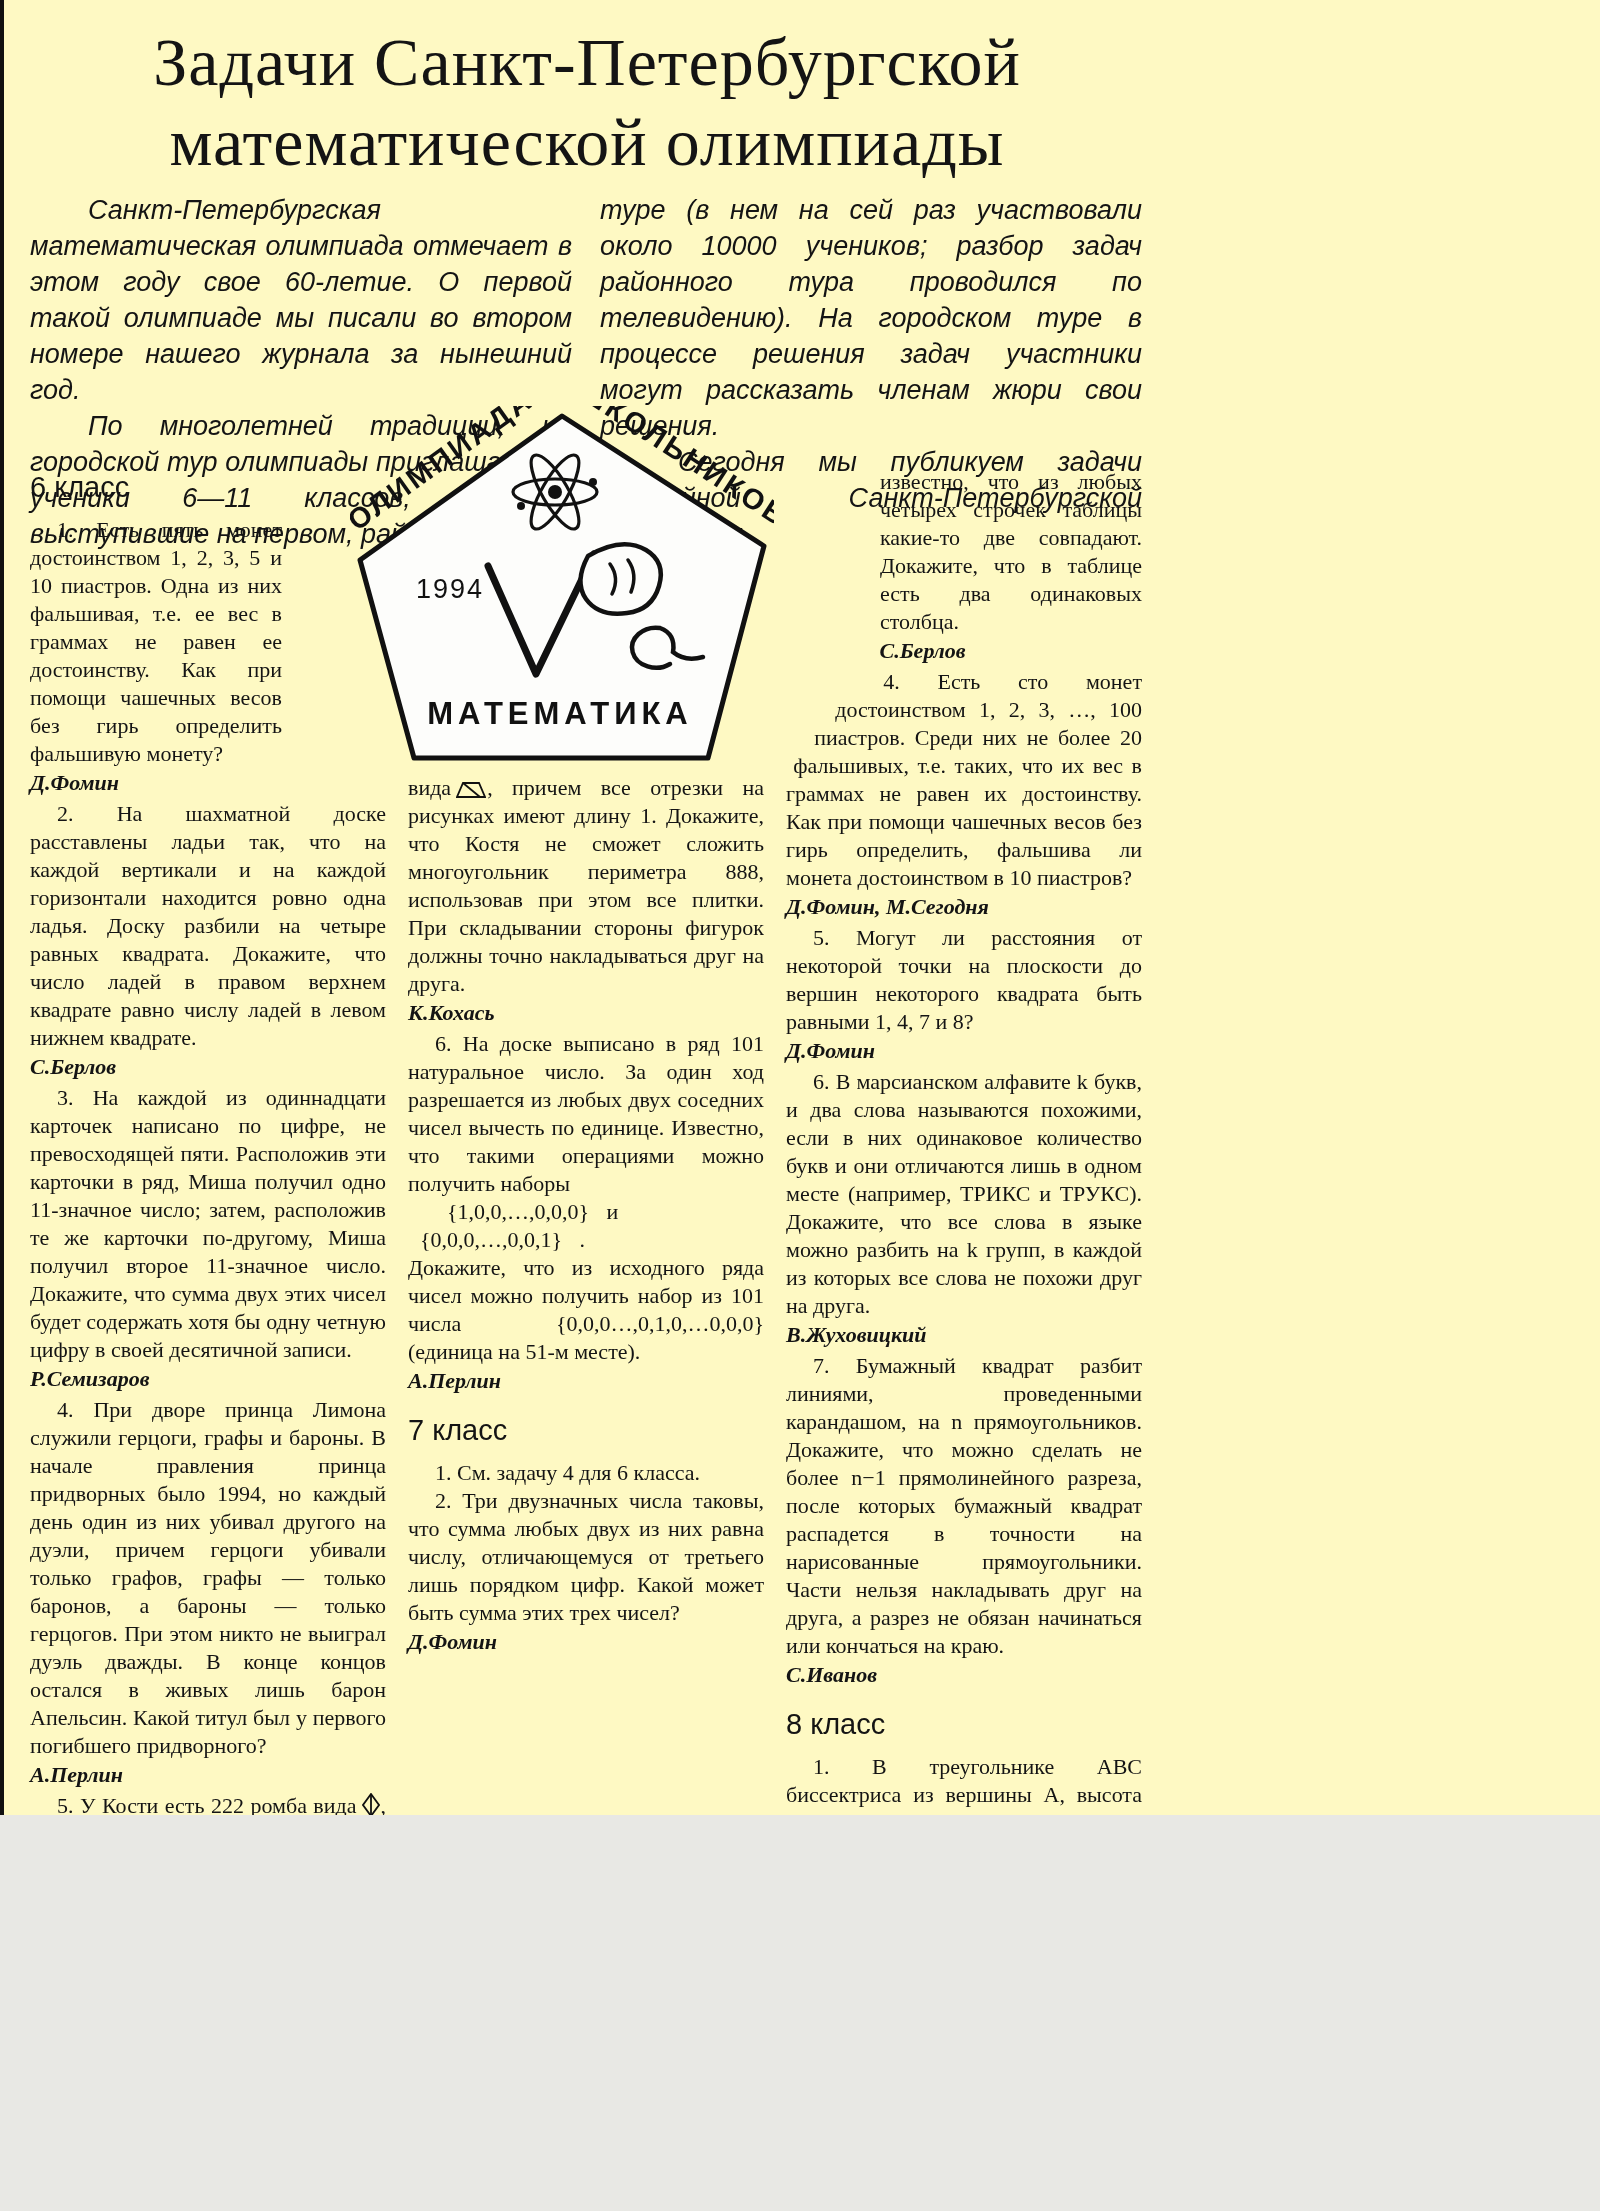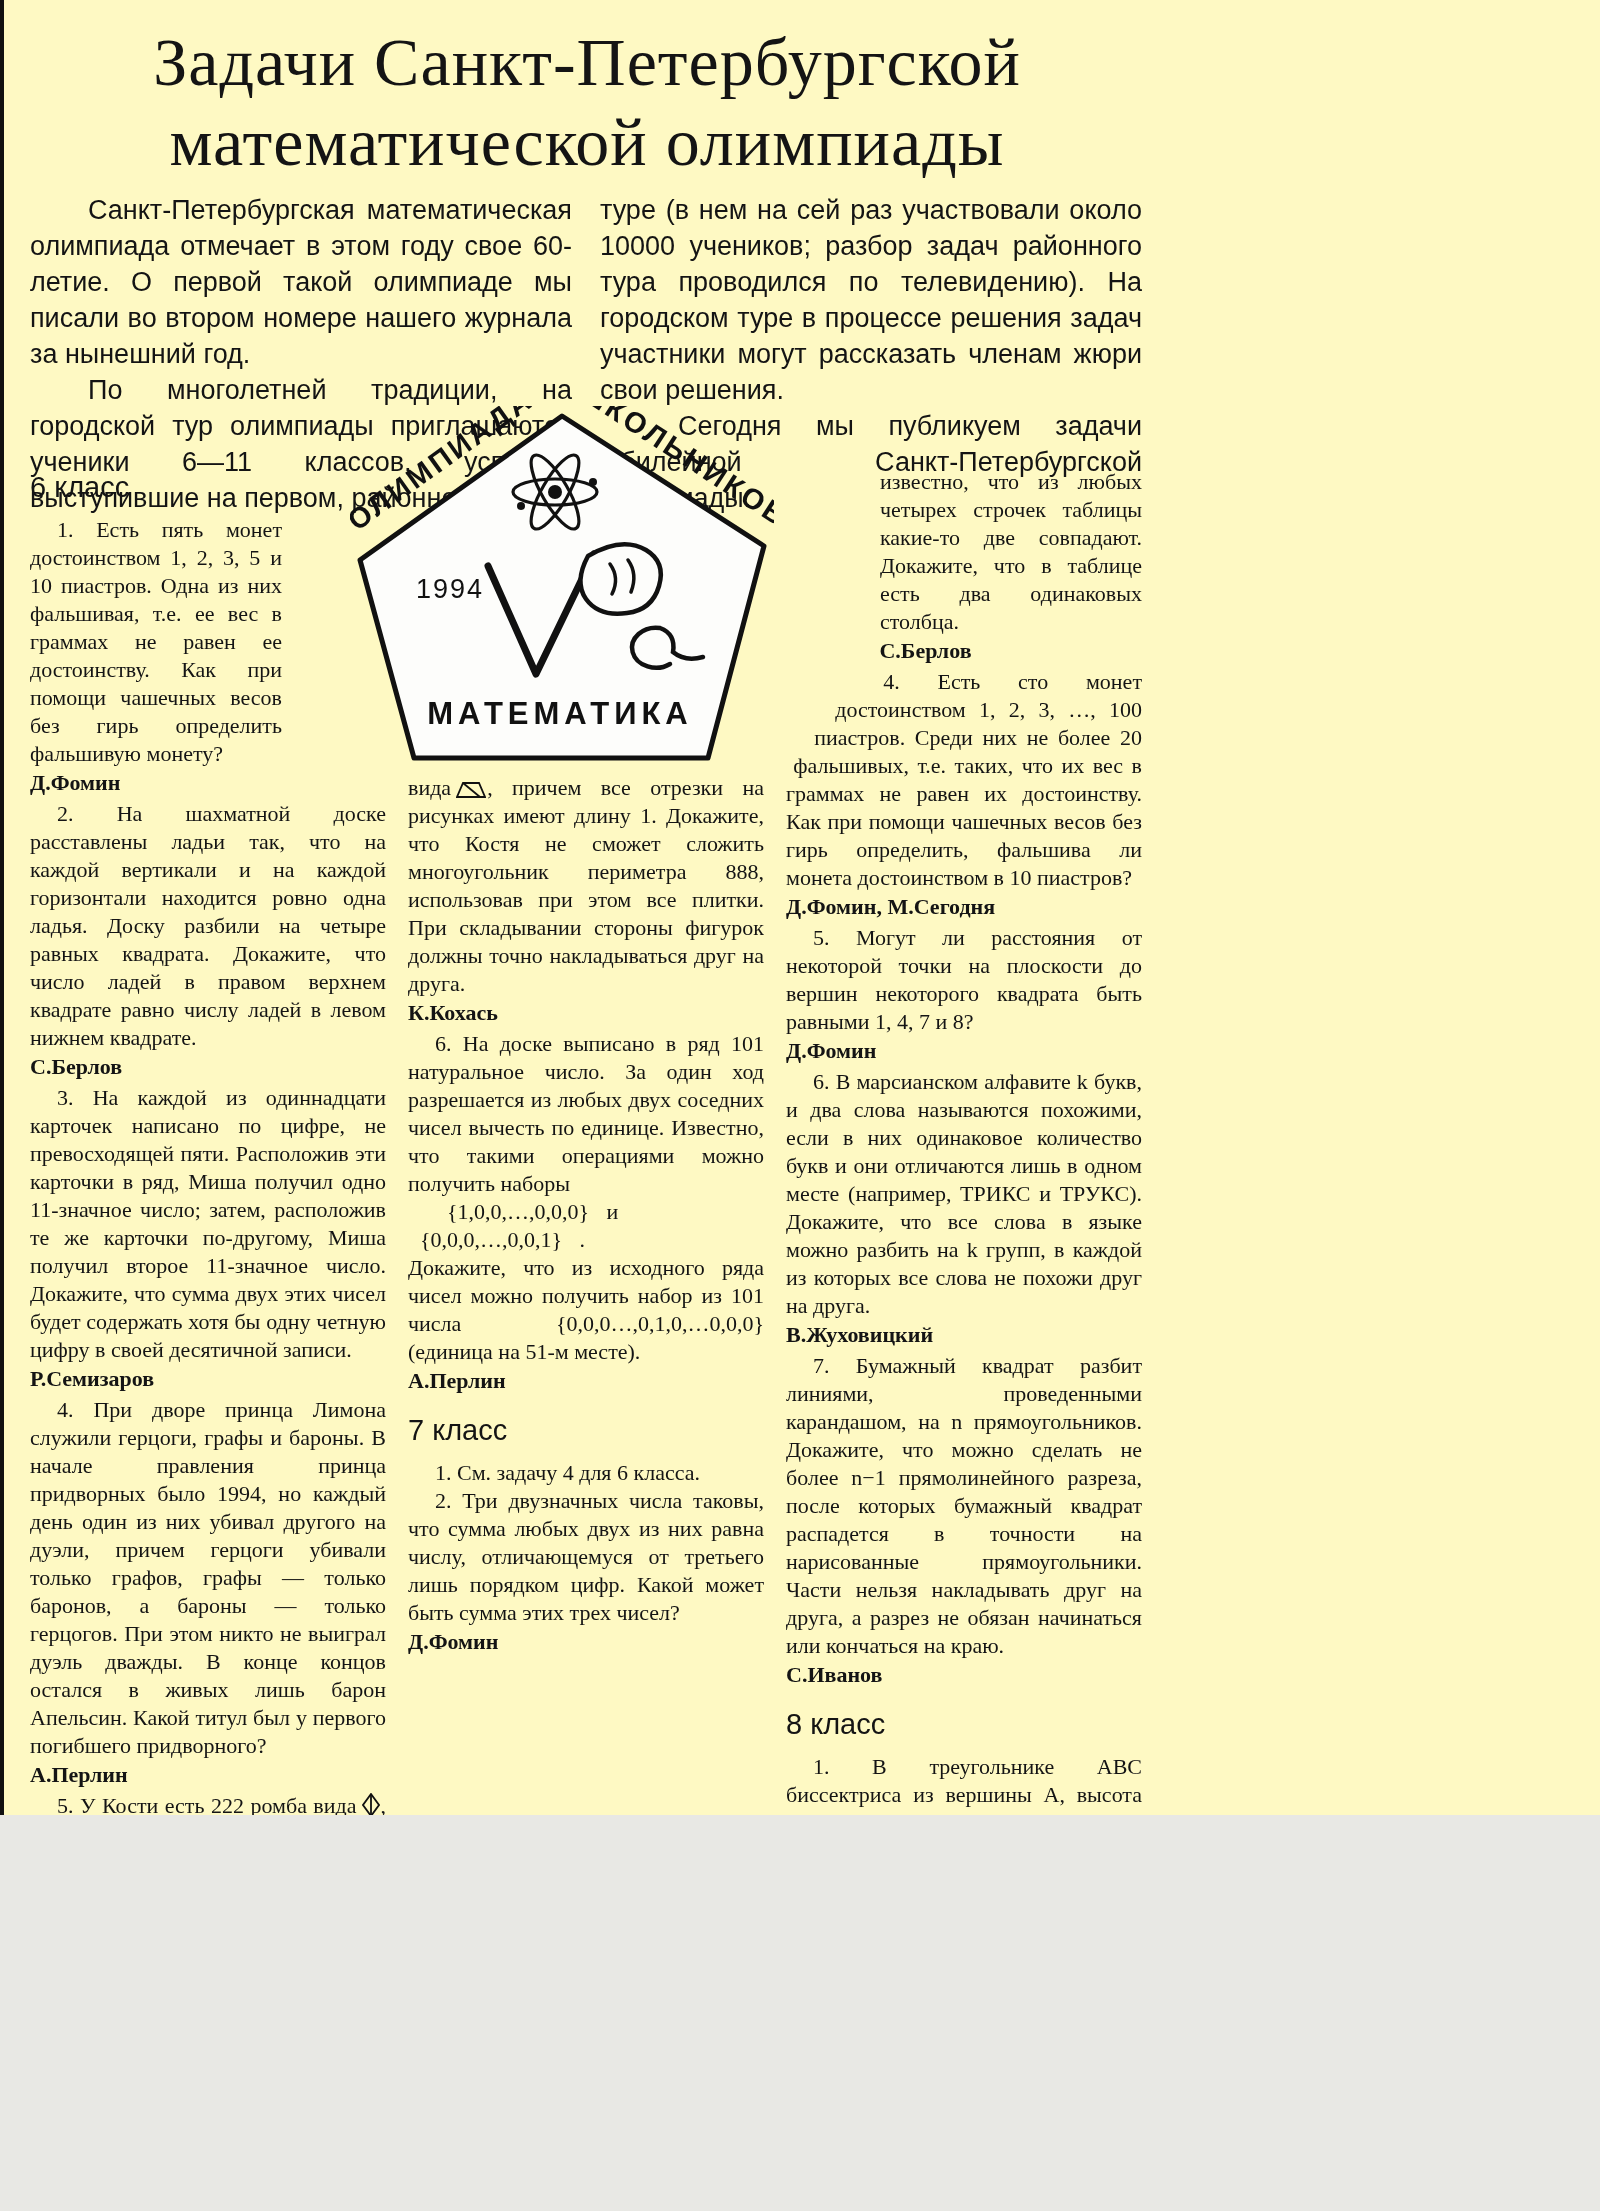--- a/index.html
+++ b/index.html
@@ -23,20 +23,21 @@
     position: absolute; left: 28px; top: 22px; width: 1118px;
     text-align: center;
     font-size: 68px; line-height: 80px;
     letter-spacing: 1px;
     font-weight: 400;
   }
   .intro {
     position: absolute; left: 30px; top: 192px; width: 1112px;
     display: flex; gap: 28px;
     font-family: "Liberation Sans", sans-serif;
+    font-style: italic;
     font-size: 27px; line-height: 36px;
     text-align: justify;
   }
   .intro .icol { width: 542px; }
   .intro p { margin: 0; hyphens: auto; }
   .intro p.ind { text-indent: 58px; }
 
   .logo-box {
     position: absolute; left: 350px; top: 406px;
     width: 424px; height: 368px;
@@ -54,21 +55,21 @@
   .body-cols {
     position: absolute; left: 30px; top: 468px; width: 1112px;
     display: flex; gap: 22px;
     font-size: 22px; line-height: 28px;
     text-align: justify;
   }
   .col { width: 356px; flex: 0 0 auto; }
   .col.mid { padding-top: 306px; }
   p.prob { margin: 0; text-indent: 27px; hyphens: auto; }
   p.prob.cont { text-indent: 0; }
-  p.author { margin: 1px 0 3px; font-weight: bold; text-indent: 0; }
+  p.author { margin: 1px 0 3px; font-weight: bold; font-style: italic; text-indent: 0; }
   .grade {
     font-family: "Liberation Sans", sans-serif;
     font-size: 29px; line-height: 34px;
     margin: 2px 0 12px;
   }
   .grade.later { margin-top: 18px; }
   .mathline { margin: 4px 0; text-indent: 0; padding-left: 12px; word-spacing: 12px; text-align: left; font-family: Liberation Serif, serif; }
 
   .cutout-right { float: right; width: 104px; height: 296px; }
   .cutout-left {

